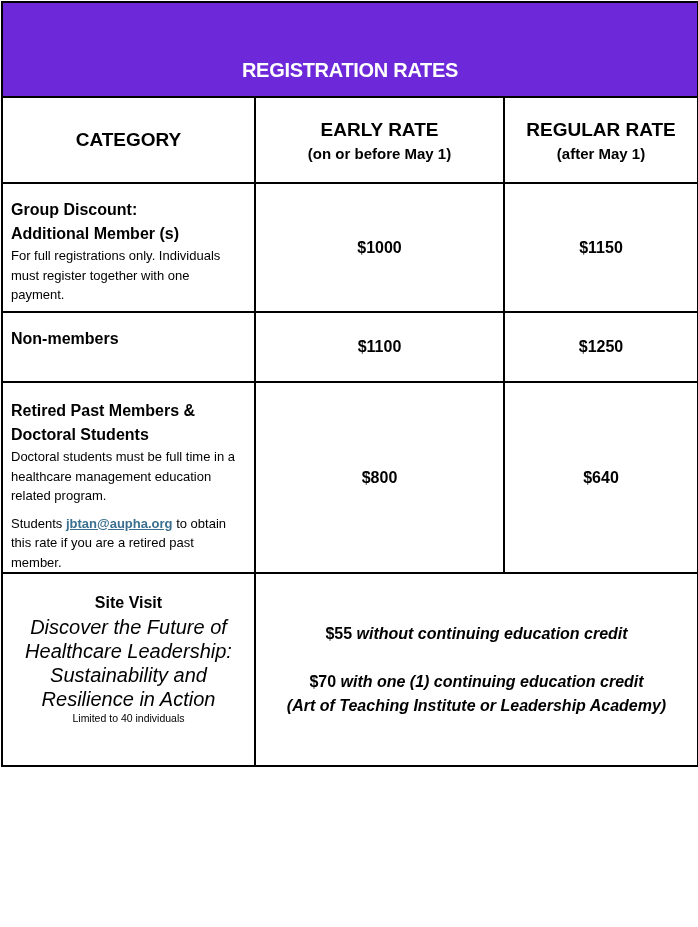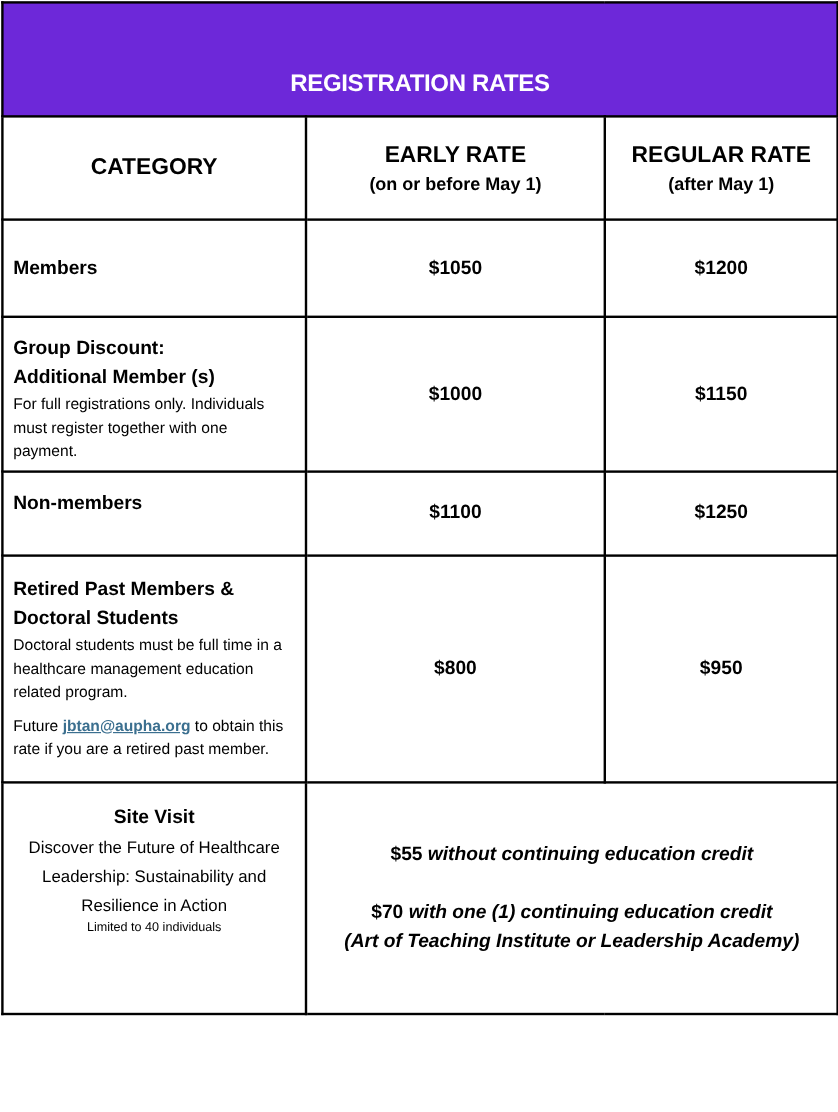--- a/index.html
+++ b/index.html
@@ -69,23 +69,24 @@
       font-size: 16px;
       line-height: 24px;
       display: block;
     }
     .cat-note {
       font-size: 13px;
       line-height: 19.5px;
       display: block;
     }
     .cat-sub {
-      font-size: 14px;
+      font-size: 20px;
       line-height: 24px;
       display: block;
+      font-style: italic;
     }
     .cat-tiny {
       font-size: 10.5px;
       line-height: 14px;
       display: block;
     }
     .price {
       text-align: center;
       vertical-align: middle !important;
       font-weight: bold;
@@ -135,27 +136,20 @@
     <td class="hdr">
       <span class="hdr-main">EARLY RATE</span>
       <span class="hdr-sub">(on or before May 1)</span>
     </td>
     <td class="hdr">
       <span class="hdr-main">REGULAR RATE</span>
       <span class="hdr-sub">(after May 1)</span>
     </td>
   </tr>
 
-  <tr class="row-members">
-    <td class="cat" style="padding-top:14px !important;">
-      <span class="cat-title" style="margin-top:14px;">Members</span>
-    </td>
-    <td class="price">$1050</td>
-    <td class="price">$1200</td>
-  </tr>
 
   <tr class="row-group">
     <td class="cat">
       <span class="cat-title" style="margin-top:14px;">Group Discount:</span>
       <span class="cat-title">Additional Member (s)</span>
       <span class="cat-note">For full registrations only. Individuals must register together with one payment.</span>
     </td>
     <td class="price">$1000</td>
     <td class="price">$1150</td>
   </tr>
@@ -166,24 +160,24 @@
     </td>
     <td class="price">$1100</td>
     <td class="price">$1250</td>
   </tr>
 
   <tr class="row-retired">
     <td class="cat">
       <span class="cat-title" style="margin-top:16px;">Retired Past Members &amp;</span>
       <span class="cat-title">Doctoral Students</span>
       <span class="cat-note">Doctoral students must be full time in a healthcare management education related program.</span>
-      <span class="cat-note" style="margin-top:8px;"><span>Future </span><a class="link">jbtan@aupha.org</a><span> to obtain this rate if you are a retired past member.</span></span>
+      <span class="cat-note" style="margin-top:8px;"><span>Students </span><a class="link">jbtan@aupha.org</a><span> to obtain this rate if you are a retired past member.</span></span>
     </td>
     <td class="price">$800</td>
-    <td class="price">$950</td>
+    <td class="price">$640</td>
   </tr>
 
   <tr class="row-site">
     <td class="cat">
       <span class="cat-title" style="margin-top:17px;">Site Visit</span>
       <span class="cat-sub">Discover the Future of Healthcare Leadership: Sustainability and Resilience in Action</span>
       <span class="cat-tiny">Limited to 40 individuals</span>
     </td>
     <td class="site-price" colspan="2">
       <span style="display:block;"><span>$55</span><em> without continuing education credit</em></span>

